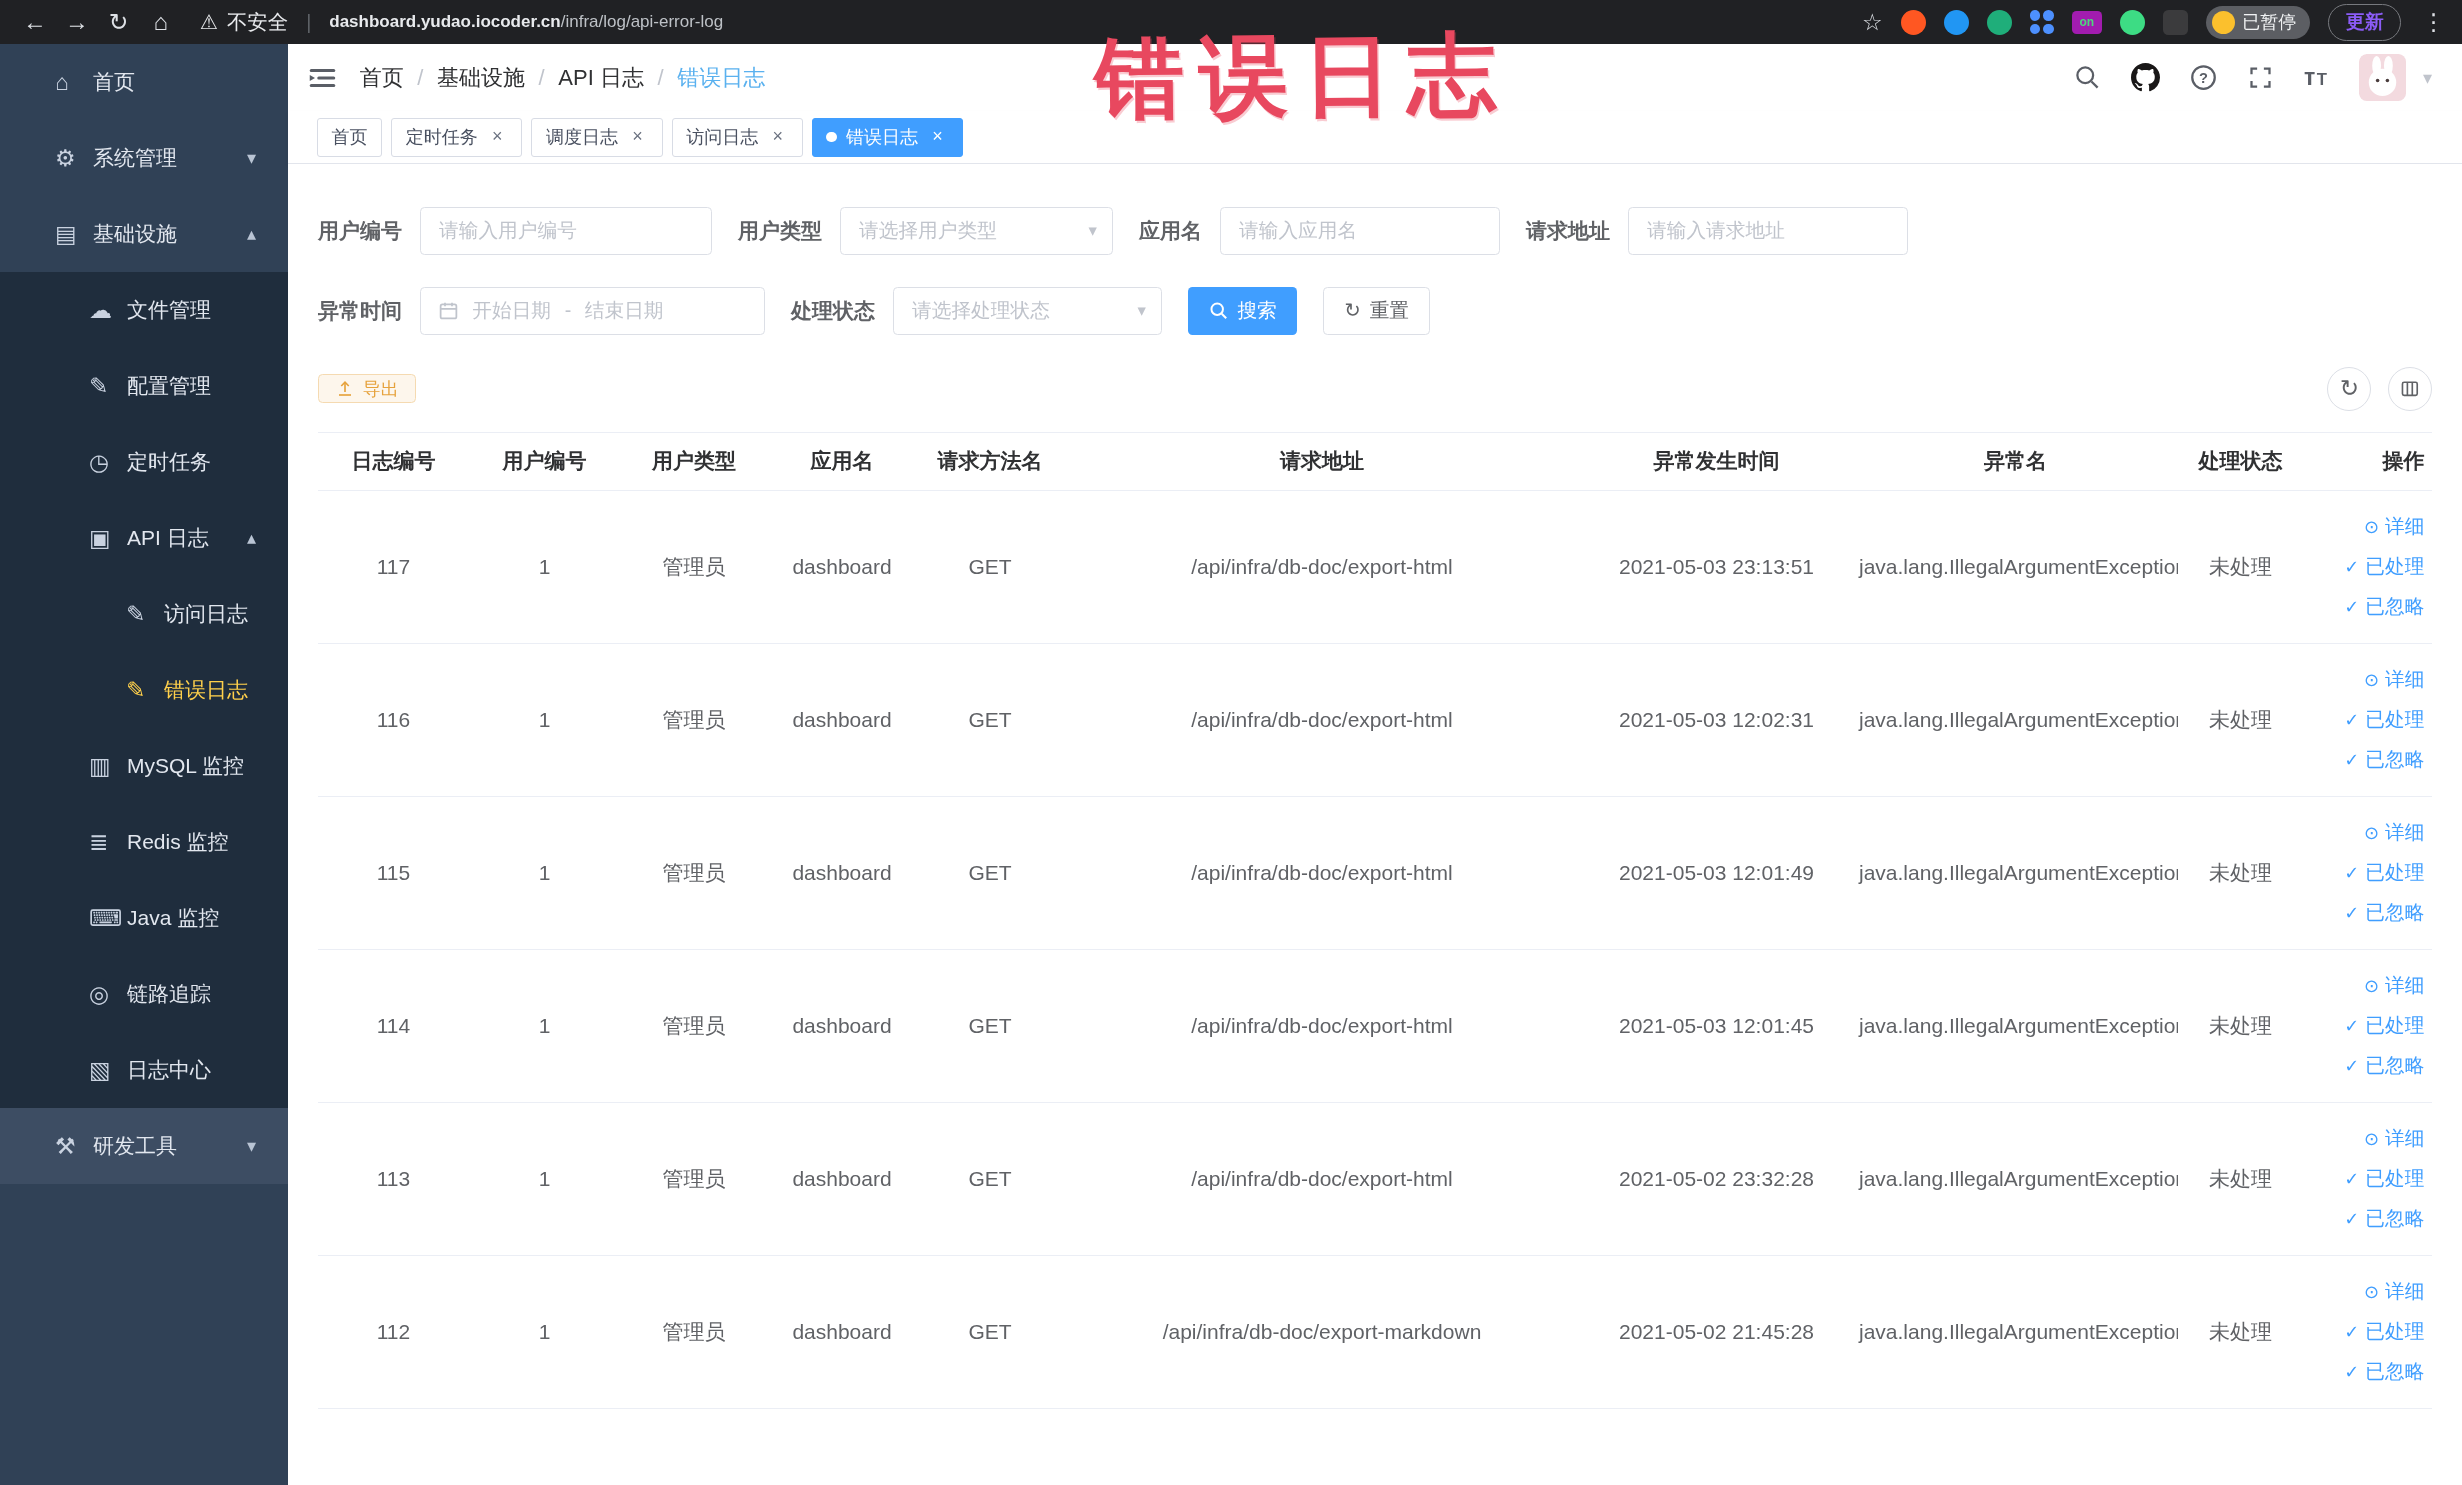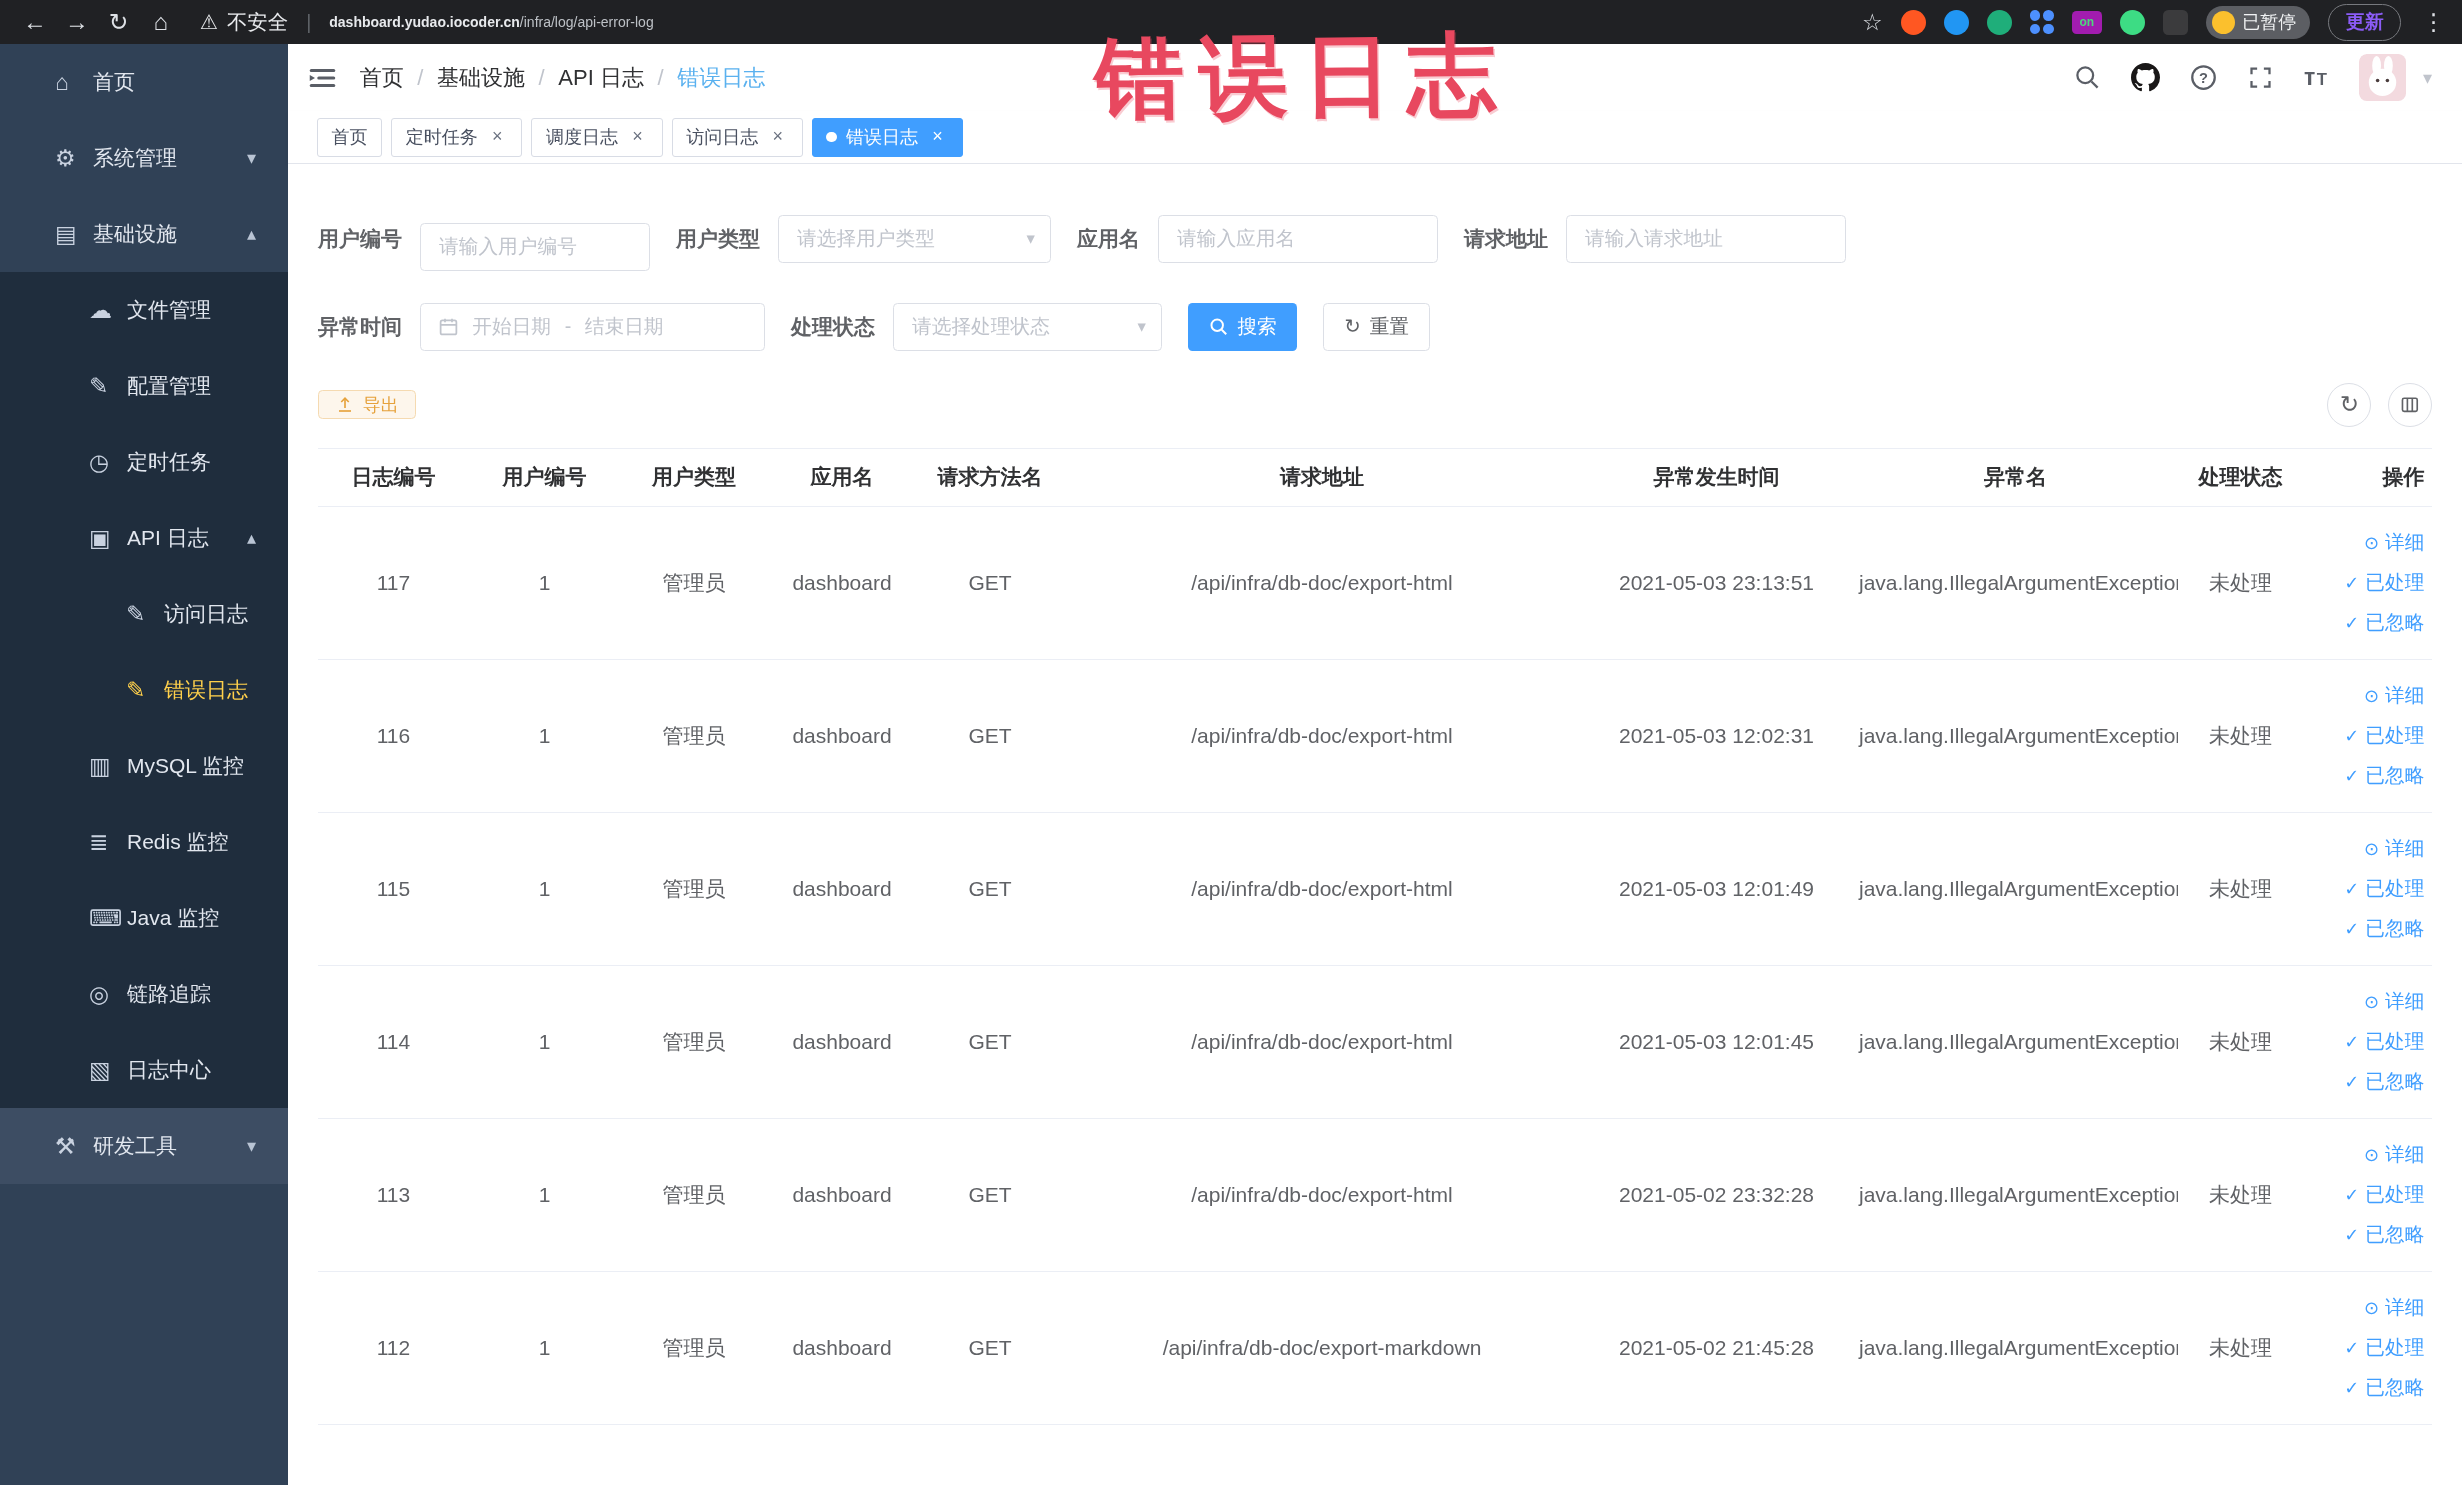--- a/index.html
+++ b/index.html
@@ -10,21 +10,21 @@
   }
   
   .browser-bar {
     height: 44px; background: #202124; display: flex; align-items: center;
     padding: 0 16.7px; gap: 6px; color: #e8eaed; font-size: 20.4px; flex-shrink: 0;
   }
   .nav-ic { width: 36px; text-align: center; font-size: 23.5px; color: #dee1e6; }
   .sec-chip { display: flex; align-items: center; gap: 9px; margin-left: 15px; white-space: nowrap; }
   .warn-ic { font-size: 20.4px; color: #e8eaed; }
   .vsep { color: #5f6368; margin: 0 12px; font-size: 19.7px; }
-  .url { white-space: nowrap; font-size: 14px; font-weight: bold; color: #e8eaed; }
+  .url { white-space: nowrap; font-size: 17px; font-weight: bold; color: #e8eaed; }
   .url .path { color: #bdc1c6; font-weight: normal; }
   .browser-right { margin-left: auto; display: flex; align-items: center; gap: 18px; }
   .star-ic { font-size: 23px; color: #dee1e6; }
   .ext { width: 25px; height: 25px; border-radius: 50%; flex-shrink: 0; }
   .ext.sq { border-radius: 5.3px; }
   .ext-grid { display: grid; grid-template-columns: 10.6px 10.6px; gap: 3px; }
   .ext-grid i { width: 10.6px; height: 10.6px; border-radius: 50%; background: #4d90fe; }
   .ext-on { width: 30px; height: 23px; border-radius: 4.5px; background: #a21caf; color: #4cd97b;
             font-size: 12px; display: flex; align-items: center; justify-content: center; font-weight: bold; }
   .paused-pill { display: flex; align-items: center; gap: 7.6px; background: #5c5e63;
@@ -78,21 +78,21 @@
     height: 48px; border: 0.8px solid #dcdfe6; border-radius: 4.5px; background: #fff;
     font-size: 19.7px; color: #606266; display: flex; align-items: center;
   }
   input.f-input { padding: 0 18px; outline: none; font-family: inherit; }
   input.f-input::placeholder { color: #c0c4cc; }
   .f-select { justify-content: space-between; padding: 0 15px 0 18px; cursor: pointer; }
   .ph { color: #c0c4cc; }
   .sel-caret { color: #c0c4cc; font-size: 16.7px; }
   .date-range { gap: 13.6px; padding: 0 16.7px; }
   .date-sep { color: #c0c4cc; }
-  .w340 { width: 230px; margin-top: 16px; } .w360 { width: 273px; } .w370 { width: 280px; }
+  .w340 { width: 292px; } .w360 { width: 273px; } .w370 { width: 280px; }
   .w356 { width: 269px; } .w456 { width: 345px; }
   .btn { height: 48px; border-radius: 4.5px; font-size: 19.7px; display: inline-flex; align-items: center;
          justify-content: center; gap: 9px; padding: 0 19.7px; cursor: pointer; border: 0.8px solid transparent;
          font-family: inherit; white-space: nowrap; }
   .btn-primary { background: #409eff; color: #fff; }
   .btn-plain { background: #fff; border-color: #dcdfe6; color: #606266; }
   .btn-warn { background: #fdf6ec; border-color: #f5dab1; color: #e6a23c; height: 29px; font-size: 18px; padding: 0 16.7px; }
   .btn .b-ic { font-size: 19.7px; display: flex; align-items: center; }
   .toolbar-row { display: flex; align-items: center; margin-top: 32px; }
   .toolbar-right { margin-left: auto; display: flex; gap: 16.7px; }

